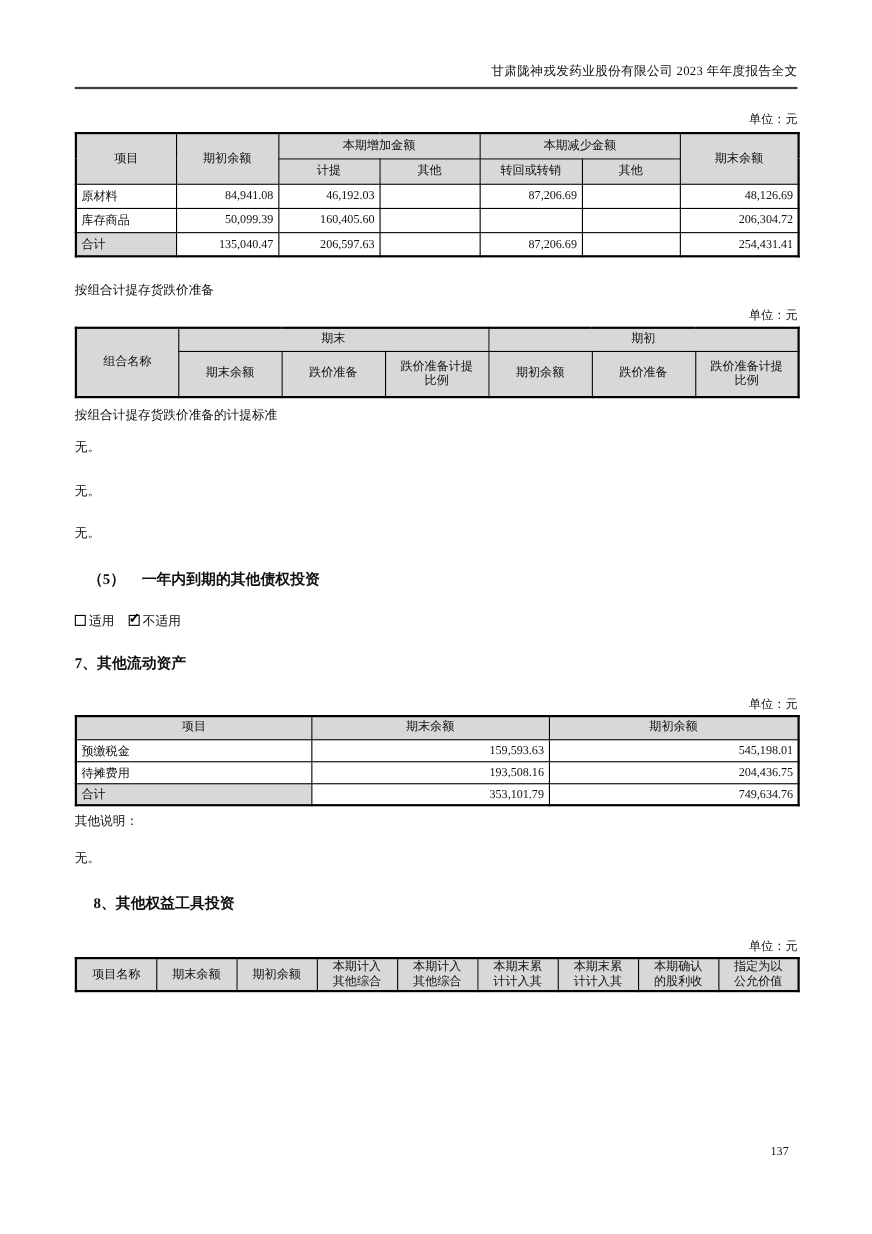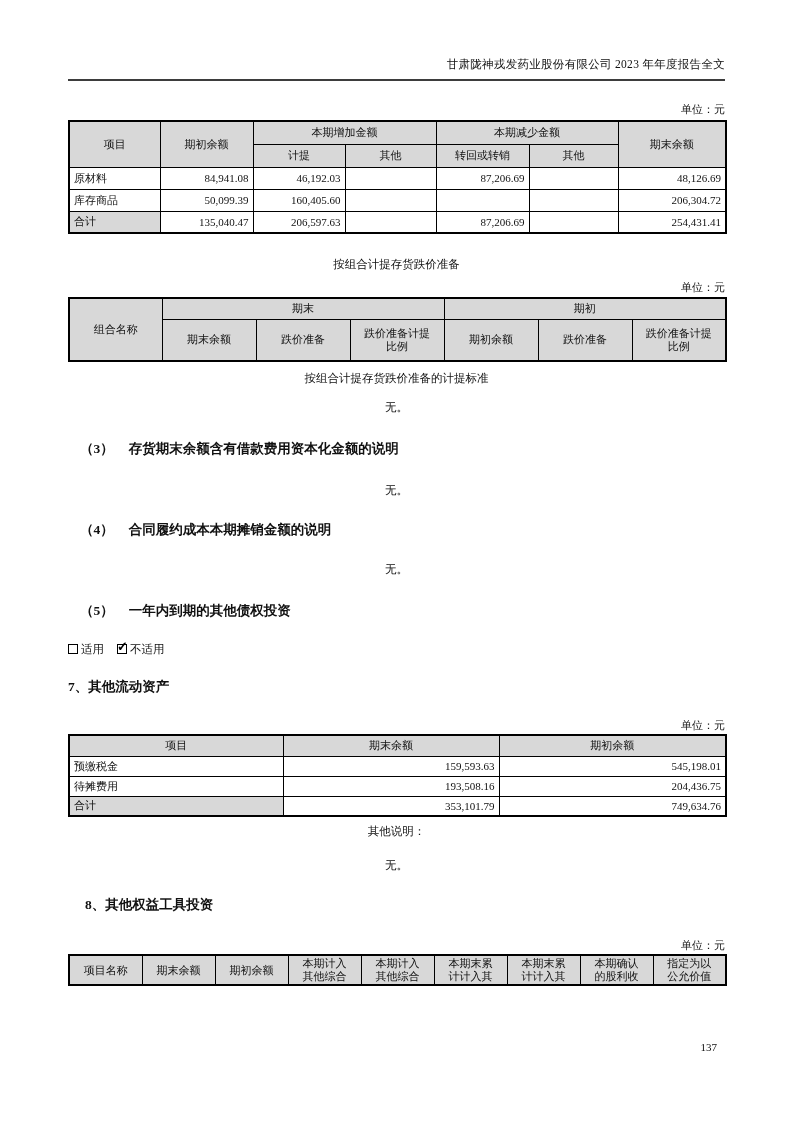--- a/index.html
+++ b/index.html
@@ -23,21 +23,21 @@
 
   .sub-heading {
     margin-top:17px; padding-left:12px;
     font-size:13.5px; font-weight:bold; line-height:17px;
   }
   .sub-heading .h-num { margin-right:15px; }
   .num-heading {
     font-size:13.5px; font-weight:bold; line-height:17px;
   }
   .unit-line { text-align:right; font-size:11px; line-height:14px; }
-  .body-line { font-size:11.5px; line-height:14px;text-align:center; }
+  .body-line { font-size:11.5px; line-height:14px; }
 
   table.t {
     width:657px; border-collapse:collapse; table-layout:fixed;
     border:2px solid #000;
   }
   table.t th, table.t td {
     border:1px solid #000;
     font-size:11px; font-weight:normal;
     overflow:hidden; padding:1px 4px;
   }
@@ -195,25 +195,23 @@
           <th class="two-line">跌价准备计提
 比例</th>
         </tr>
       </thead>
     </table>
 
     <p class="body-line mt-standard">按组合计提存货跌价准备的计提标准</p>
 
     <p class="body-line mt-none1">无。</p>
 
-    <h3 class="sub-heading mt-s3"><span class="h-num">（3）</span><span>存货期末余额含有借款费用资本化金额的说明</span></h3>
 
     <p class="body-line mt-none2">无。</p>
 
-    <h3 class="sub-heading mt-s4"><span class="h-num">（4）</span><span>合同履约成本本期摊销金额的说明</span></h3>
 
     <p class="body-line mt-none3">无。</p>
 
     <h3 class="sub-heading mt-s5"><span class="h-num">（5）</span><span>一年内到期的其他债权投资</span></h3>
 
     <p class="checkbox-line mt-cb">
       <span class="cb"></span><span>适用</span>
       <span class="cb checked cb-group2"></span><span>不适用</span>
     </p>
 

